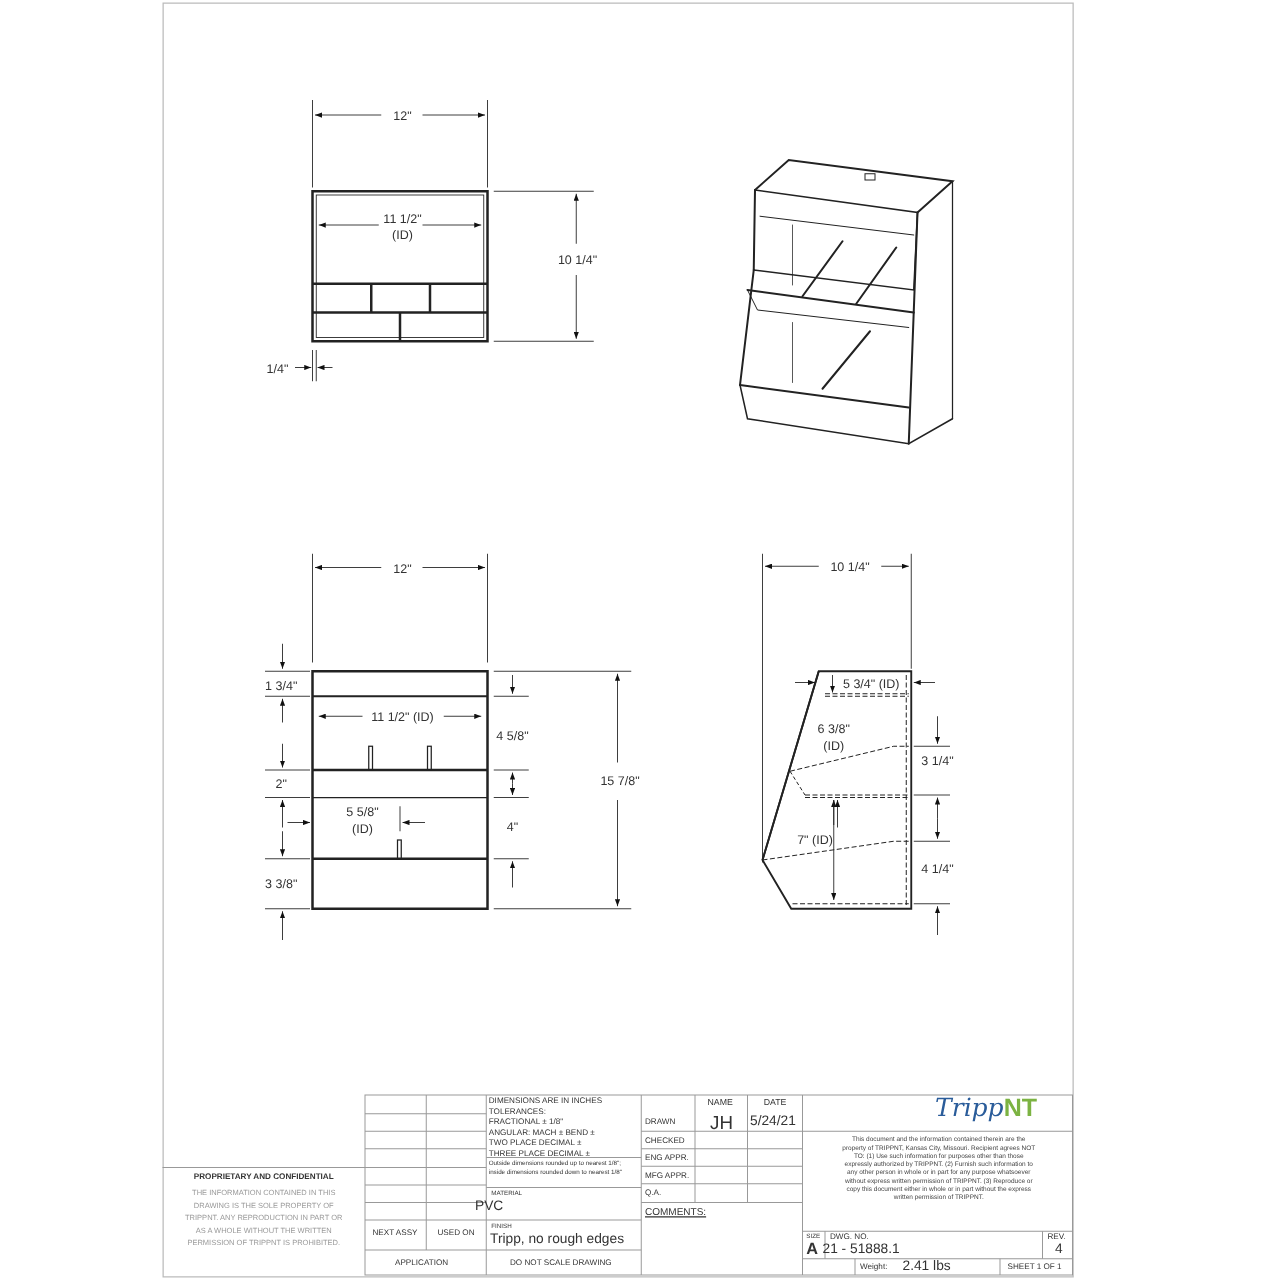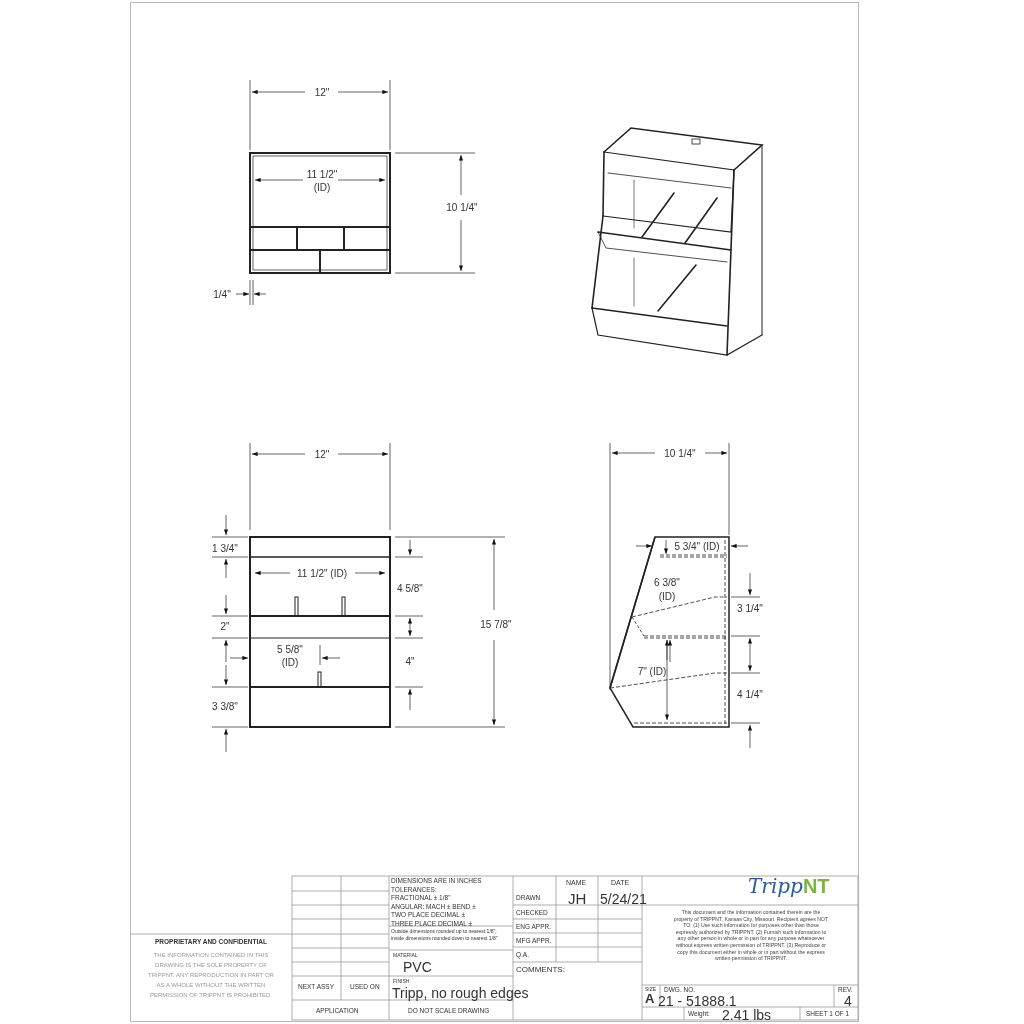--- a/index.html
+++ b/index.html
@@ -1,21 +1,21 @@
 <!DOCTYPE html>
 <html><head>
 <meta charset="utf-8">
 <style>
   html,body{margin:0;padding:0;background:#fff;}
   body{width:1024px;height:1024px;position:relative;overflow:hidden;font-family:"Liberation Sans",sans-serif;color:#222;}
   .sheet{position:absolute;left:130px;top:2px;width:729px;height:1020px;border:1px solid #bbb;box-sizing:border-box;background:#fff;}
   svg.draw{position:absolute;left:0;top:0;}
   .dim{font-family:"Liberation Sans",sans-serif;font-size:10px;fill:#333;}
   .tb{position:absolute;font-size:7px;color:#333;white-space:nowrap;}
-  .big{font-size:14px;color:#333;}
+  .big{font-size:11px;color:#333;}
   .prop{position:absolute;left:130px;top:934px;width:162px;text-align:center;}
   .prop-title{font-size:6.5px;font-weight:bold;color:#333;margin-top:4px;}
   .prop-body{font-size:6px;color:#999;line-height:10px;margin-top:5px;padding:0 14px;}
   .notice{position:absolute;left:644px;top:909px;width:214px;text-align:center;font-size:5.2px;line-height:6.6px;color:#444;padding:0 28px;box-sizing:border-box;}
   .logo{position:absolute;left:712px;top:874px;font-family:"DejaVu Serif",serif;font-style:italic;font-size:20px;color:#2a5c9a;margin-left:36px;}
   .logo .nt{font-family:"Liberation Sans",sans-serif;font-style:normal;font-weight:bold;color:#7cb342;}
 </style>
 </head>
 <body>
 
@@ -220,36 +220,36 @@
   <div>DIMENSIONS ARE IN INCHES</div>
   <div>TOLERANCES:</div>
   <div>FRACTIONAL ±  1/8"</div>
   <div>ANGULAR: MACH ±   BEND ±</div>
   <div>TWO PLACE DECIMAL   ±</div>
   <div>THREE PLACE DECIMAL  ±</div>
 </div>
 <div class="tb" style="left:391px;top:928px;width:118px;white-space:normal;font-size:5px;line-height:6.5px;">Outside dimensions rounded up to nearest 1/8"; inside dimensions rounded down to nearest 1/8"</div>
 
 <div class="tb" style="left:393px;top:952px;font-size:5px;">MATERIAL</div>
-<div class="tb big" style="left:403px;top:959px;">PVC</div>
+<div class="tb big" style="left:380px;top:959px;">PVC</div>
 <div class="tb" style="left:393px;top:978px;font-size:5px;">FINISH</div>
 <div class="tb big" style="left:392px;top:985px;">Tripp, no rough edges</div>
 <div class="tb" style="left:408px;top:1007px;font-size:6.5px;">DO  NOT  SCALE  DRAWING</div>
 
 <div class="tb" style="left:566px;top:879px;font-size:7px;">NAME</div>
 <div class="tb" style="left:611px;top:879px;font-size:7px;">DATE</div>
 
 <div class="tb" style="left:516px;top:894px;font-size:6.5px;">DRAWN</div>
 <div class="tb big" style="left:568px;top:890px;font-size:15px;">JH</div>
 <div class="tb big" style="left:600px;top:891px;">5/24/21</div>
 <div class="tb" style="left:516px;top:909px;font-size:6.5px;">CHECKED</div>
 <div class="tb" style="left:516px;top:923px;font-size:6.5px;">ENG APPR.</div>
 <div class="tb" style="left:516px;top:937px;font-size:6.5px;">MFG APPR.</div>
 <div class="tb" style="left:516px;top:951px;font-size:6.5px;">Q.A.</div>
-<div class="tb" style="left:516px;top:965px;font-size:8px;">COMMENTS:</div>
+<div class="tb" style="left:516px;top:965px;font-size:8px;text-decoration:underline;">COMMENTS:</div>
 
 <div class="logo"><span>Tripp</span><span class="nt">NT</span></div>
 
 <div class="notice">This document and the information contained therein are the property of TRIPPNT, Kansas City, Missouri. Recipient agrees NOT TO: (1) Use such information for purposes other than those expressly authorized by TRIPPNT. (2) Furnish such information to any other person in whole or in part for any purpose whatsoever without express written permission of TRIPPNT. (3) Reproduce or copy this document either in whole or in part without the express written permission of TRIPPNT.</div>
 
 <div class="tb" style="left:645px;top:986px;font-size:5px;">SIZE</div>
 <div class="tb" style="left:645px;top:991px;font-size:13px;font-weight:bold;">A</div>
 <div class="tb" style="left:664px;top:986px;font-size:6.5px;">DWG.  NO.</div>
 <div class="tb big" style="left:658px;top:993px;">21 - 51888.1</div>
 <div class="tb" style="left:838px;top:986px;font-size:6.5px;">REV.</div>

